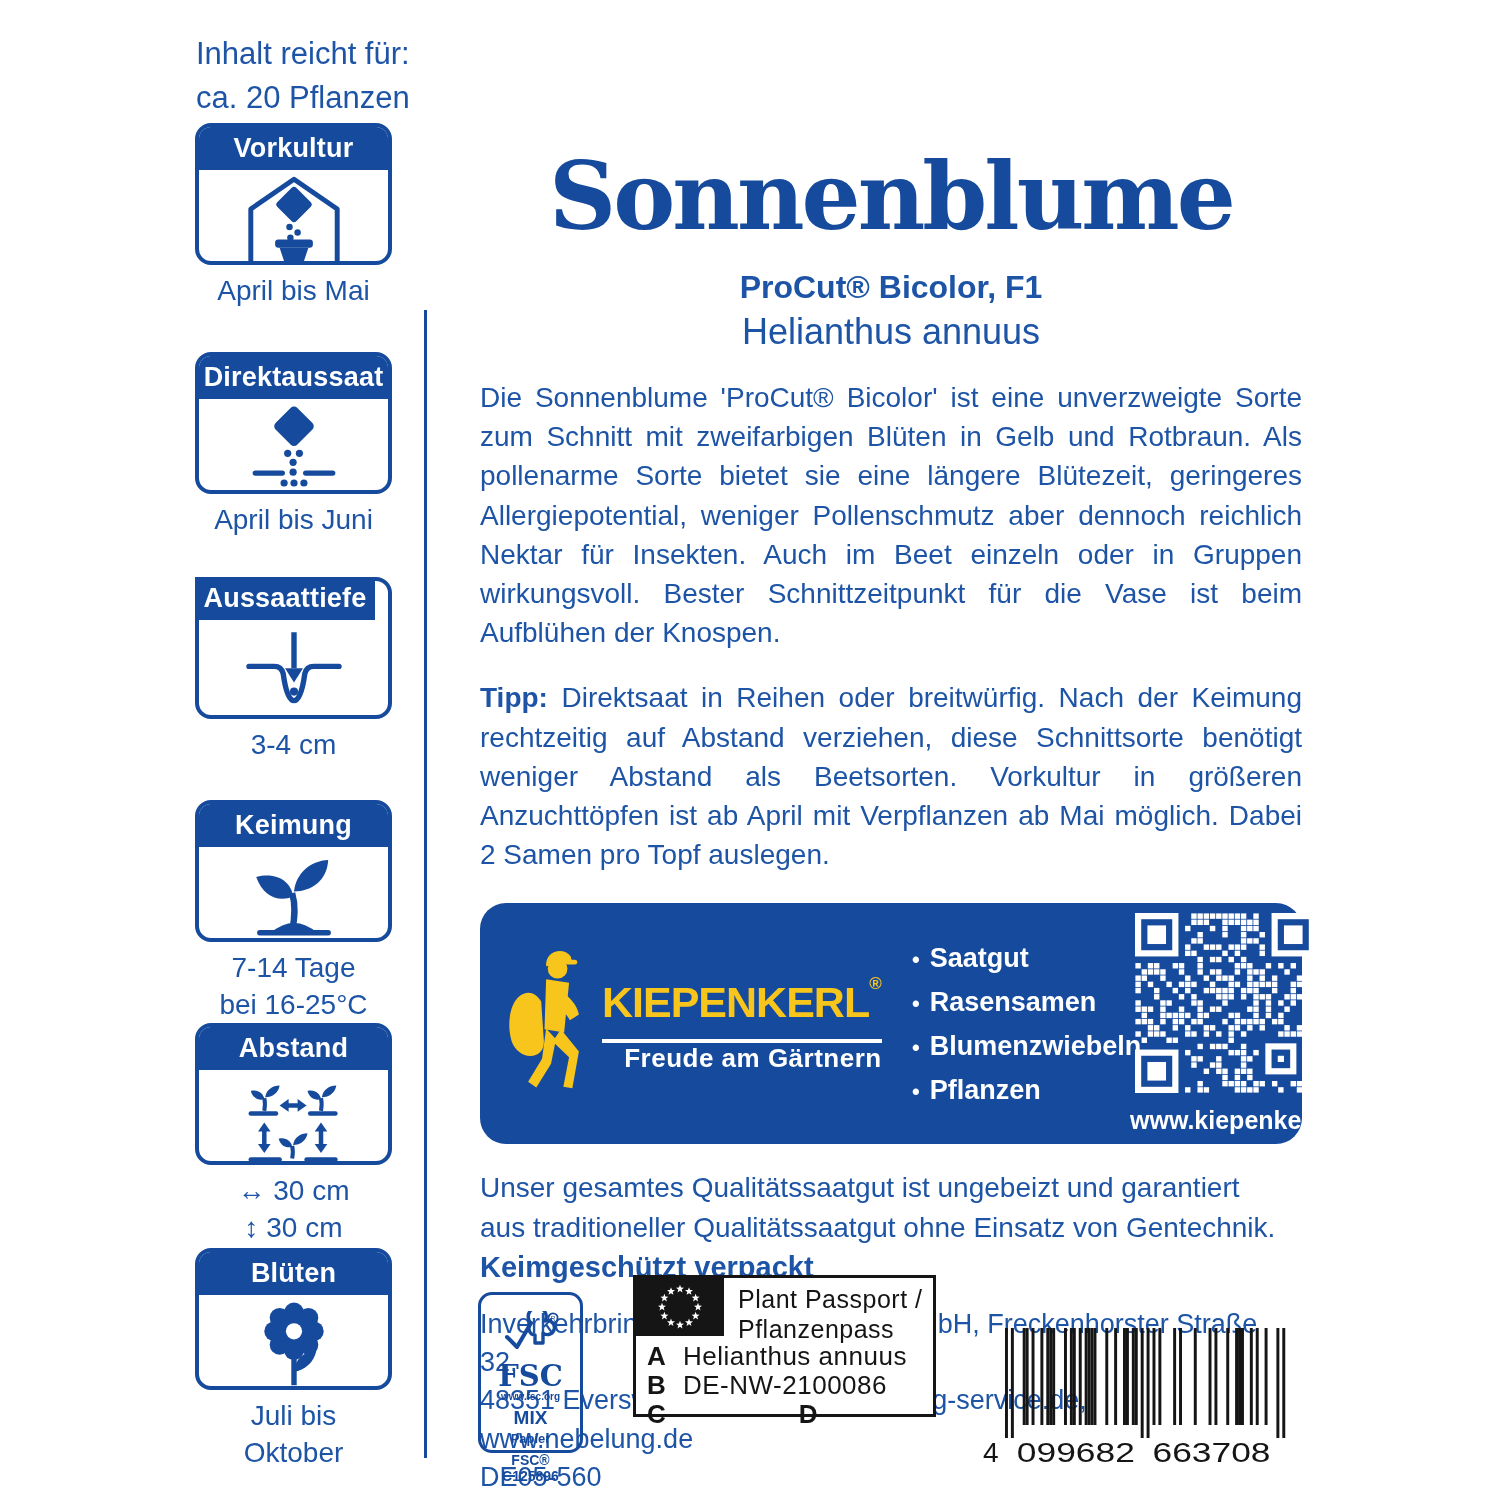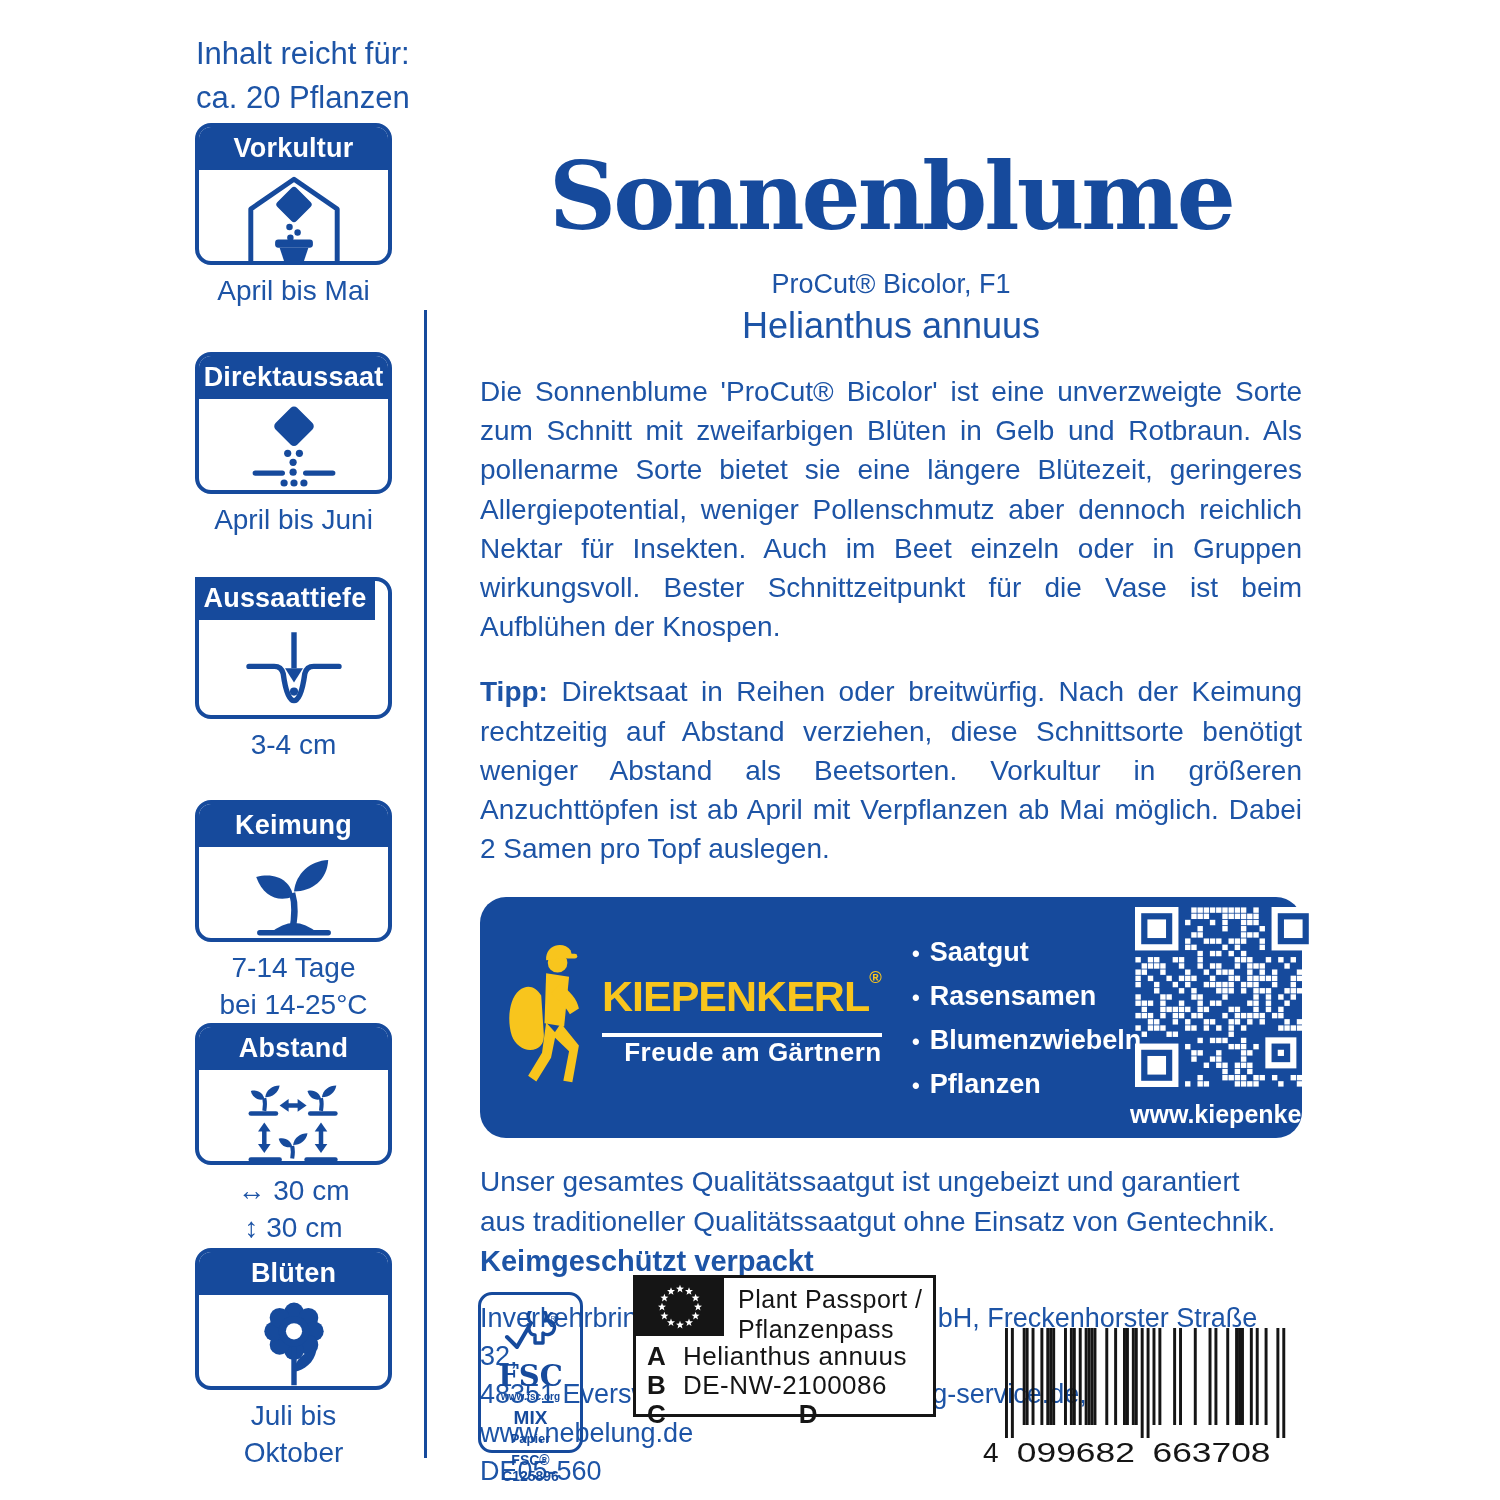--- a/index.html
+++ b/index.html
@@ -26,21 +26,21 @@
   .card-caption{margin-top:8px;text-align:center;color:var(--tblue);font-size:28px;
     line-height:1.32;white-space:pre-line;font-weight:500;
     font-family:"Liberation Sans","DejaVu Sans",sans-serif;}
 
   .divider{position:absolute;left:424px;top:310px;width:3px;height:1148px;background:var(--blue);}
 
   
   .main{position:absolute;left:480px;top:150px;width:822px;color:var(--tblue);}
   .title{font-family:"DejaVu Serif","Liberation Serif",serif;font-weight:bold;color:var(--blue);
     font-size:93px;line-height:1.0;text-align:center;letter-spacing:-3px;}
-  .variety{margin-top:26px;text-align:center;font-size:27px;font-weight:normal;}
+  .variety{margin-top:26px;text-align:center;font-size:32px;font-weight:bold;}
   .species{margin-top:5px;text-align:center;font-size:36px;font-weight:500;}
   .desc{margin-top:25px;font-size:28px;line-height:1.4;text-align:justify;font-weight:500;}
   .tip{margin-top:26px;font-size:28px;line-height:1.4;text-align:justify;font-weight:500;}
   .tip b{font-weight:bold;}
 
   
   .brand-box{margin-top:29px;background:var(--blue);border-radius:26px;height:241px;
     display:flex;align-items:center;padding:0 26px;}
   .logo-wrap{display:flex;align-items:center;width:392px;flex:none;}
   .logo-man{flex:none;}
@@ -151,21 +151,21 @@
         <svg width="112" height="90" viewBox="0 0 120 100">
           <line x1="22" y1="92" x2="98" y2="92" stroke="#164a9c" stroke-width="6" stroke-linecap="round"></line>
           <path d="M34,92 Q60,70 86,92 Z" fill="#164a9c"></path>
           <path d="M58,90 C61,74 62,62 58,48" fill="none" stroke="#164a9c" stroke-width="7"></path>
           <path d="M59,52 C42,58 26,52 18,30 C42,24 57,36 59,52 Z" fill="#164a9c"></path>
           <path d="M60,46 C62,26 78,12 98,11 C97,33 80,46 60,46 Z" fill="#164a9c"></path>
         </svg>
       </div>
     </div>
     <div class="card-caption">7-14 Tage
-bei 14-25°C</div>
+bei 16-25°C</div>
   </div>
 
   <div class="info-card pos5">
     <div class="card-frame">
       <div class="card-header">Abstand</div>
       <div class="card-icon">
         <svg width="112" height="90" viewBox="0 0 120 100">
           <defs>
             <g id="mini-sprout">
               <path d="M0,0 C1,-6 1,-10 0,-14" fill="none" stroke="#164a9c" stroke-width="4.5"></path>

